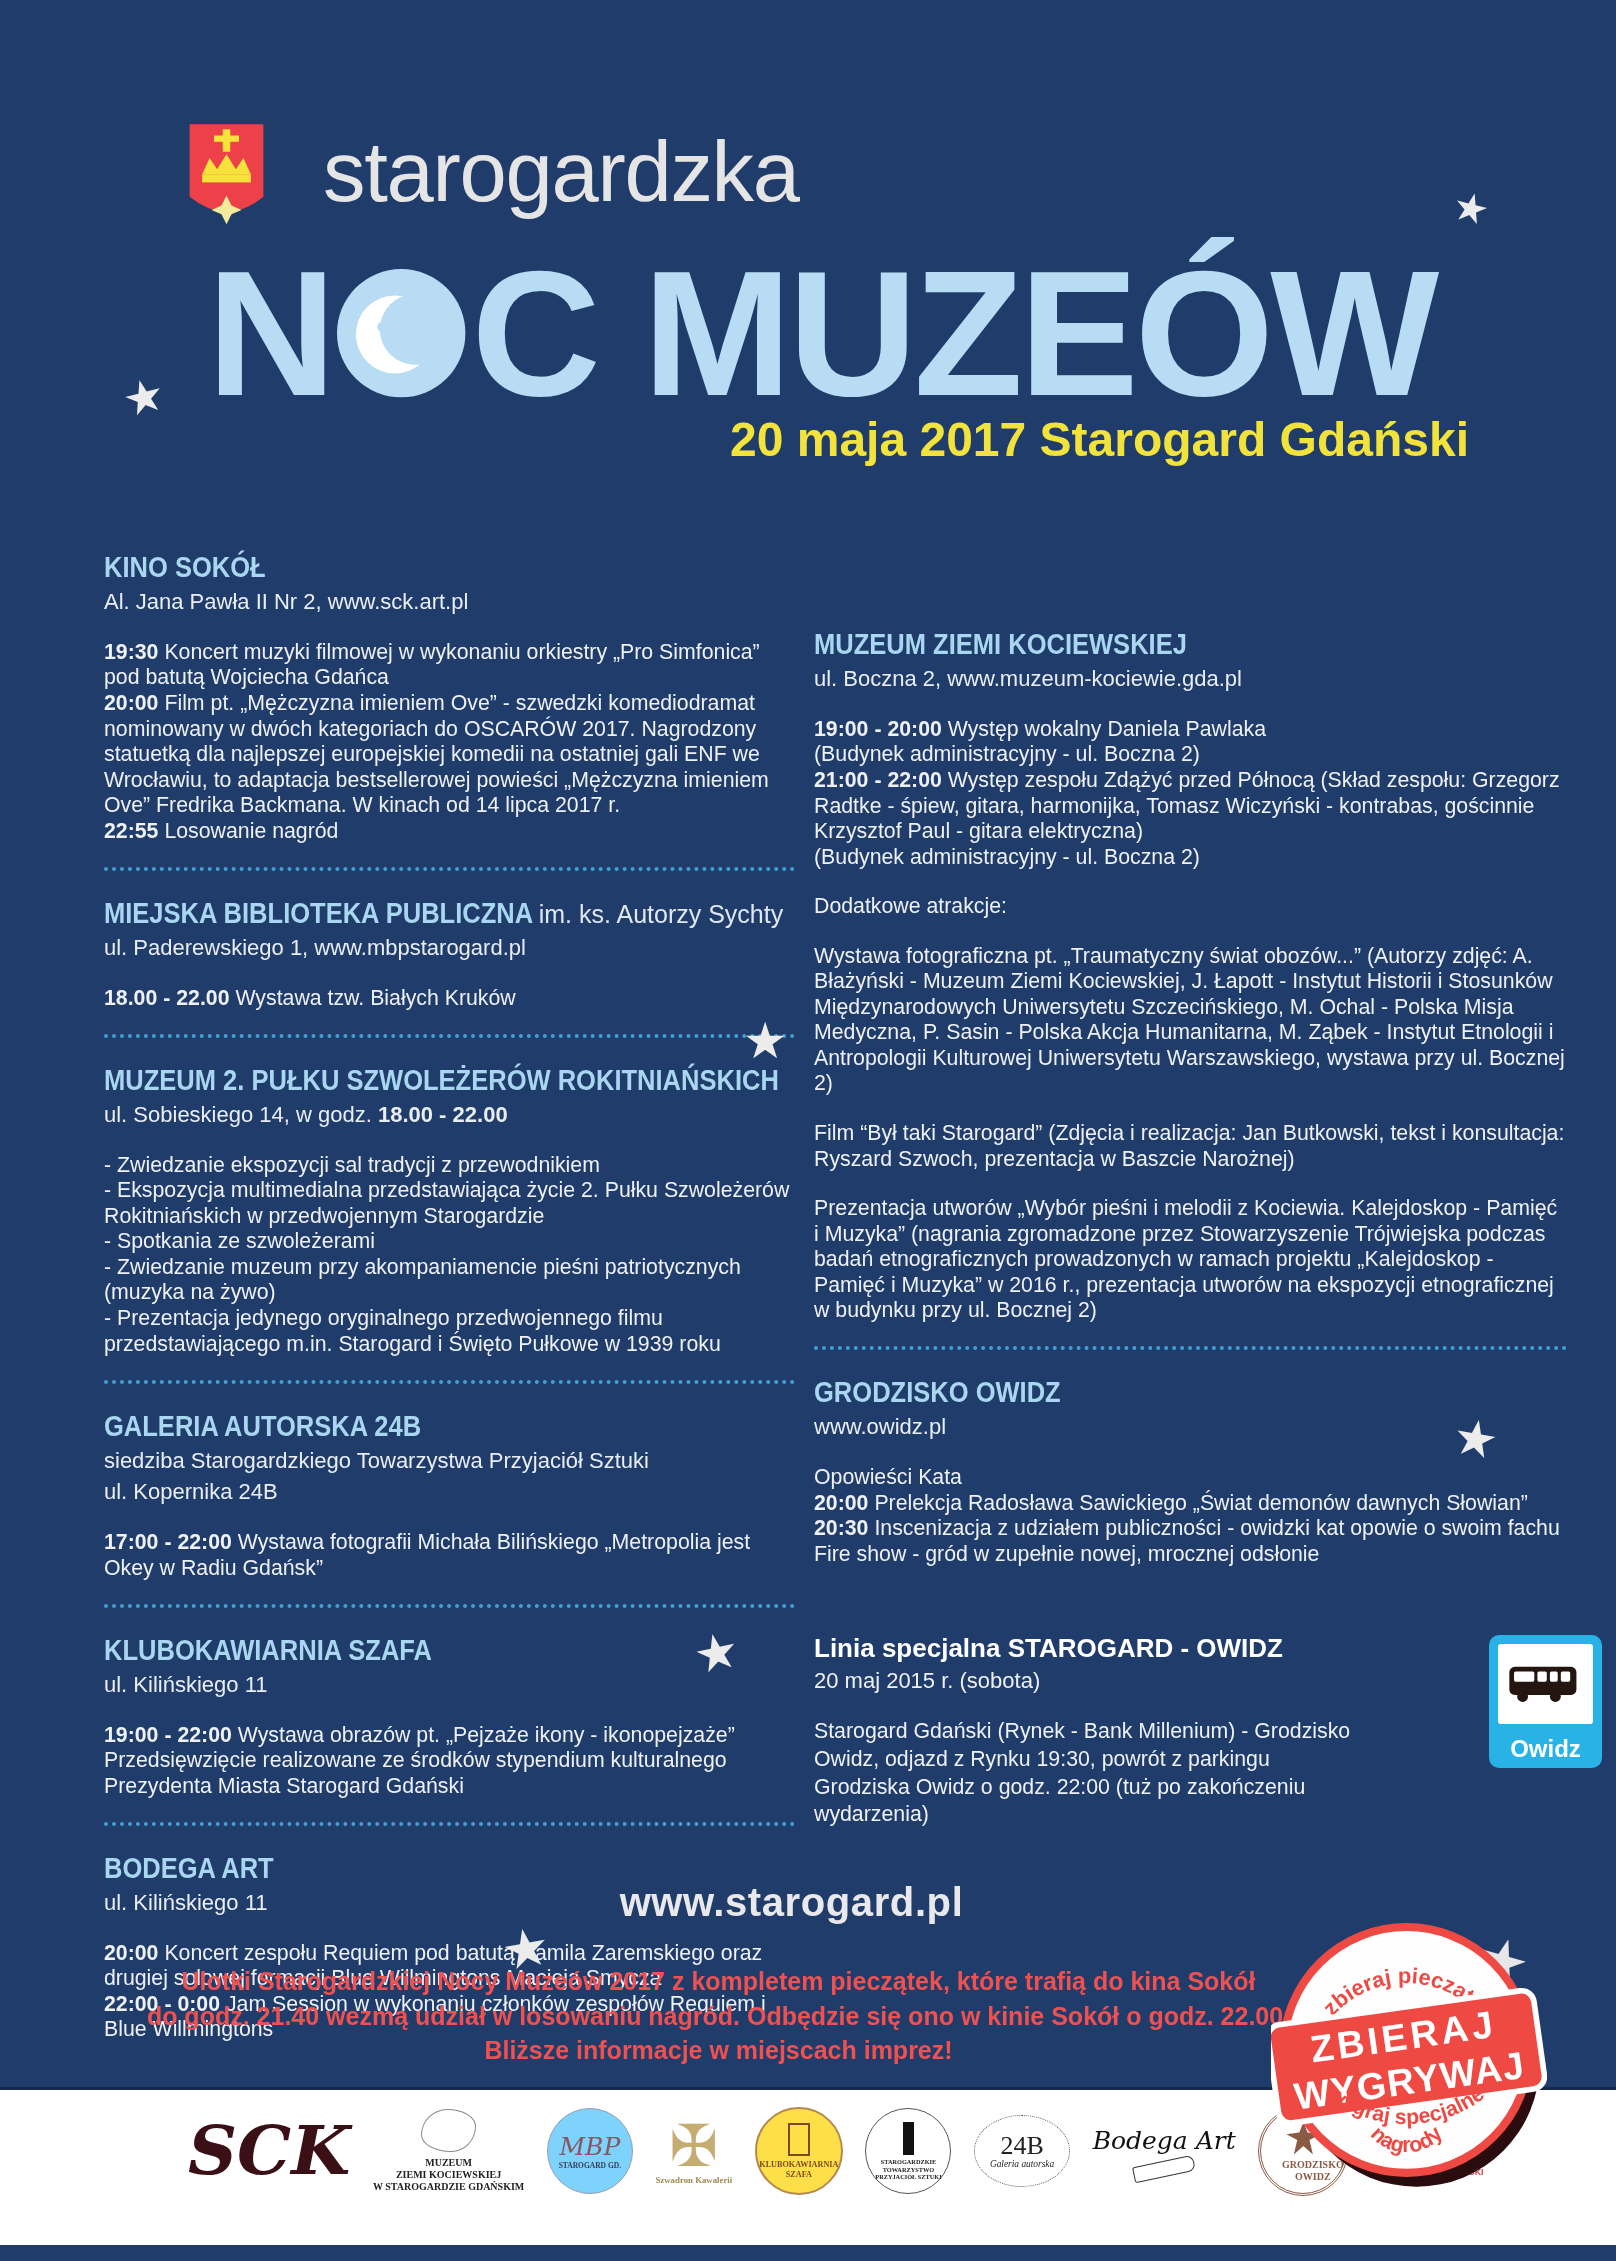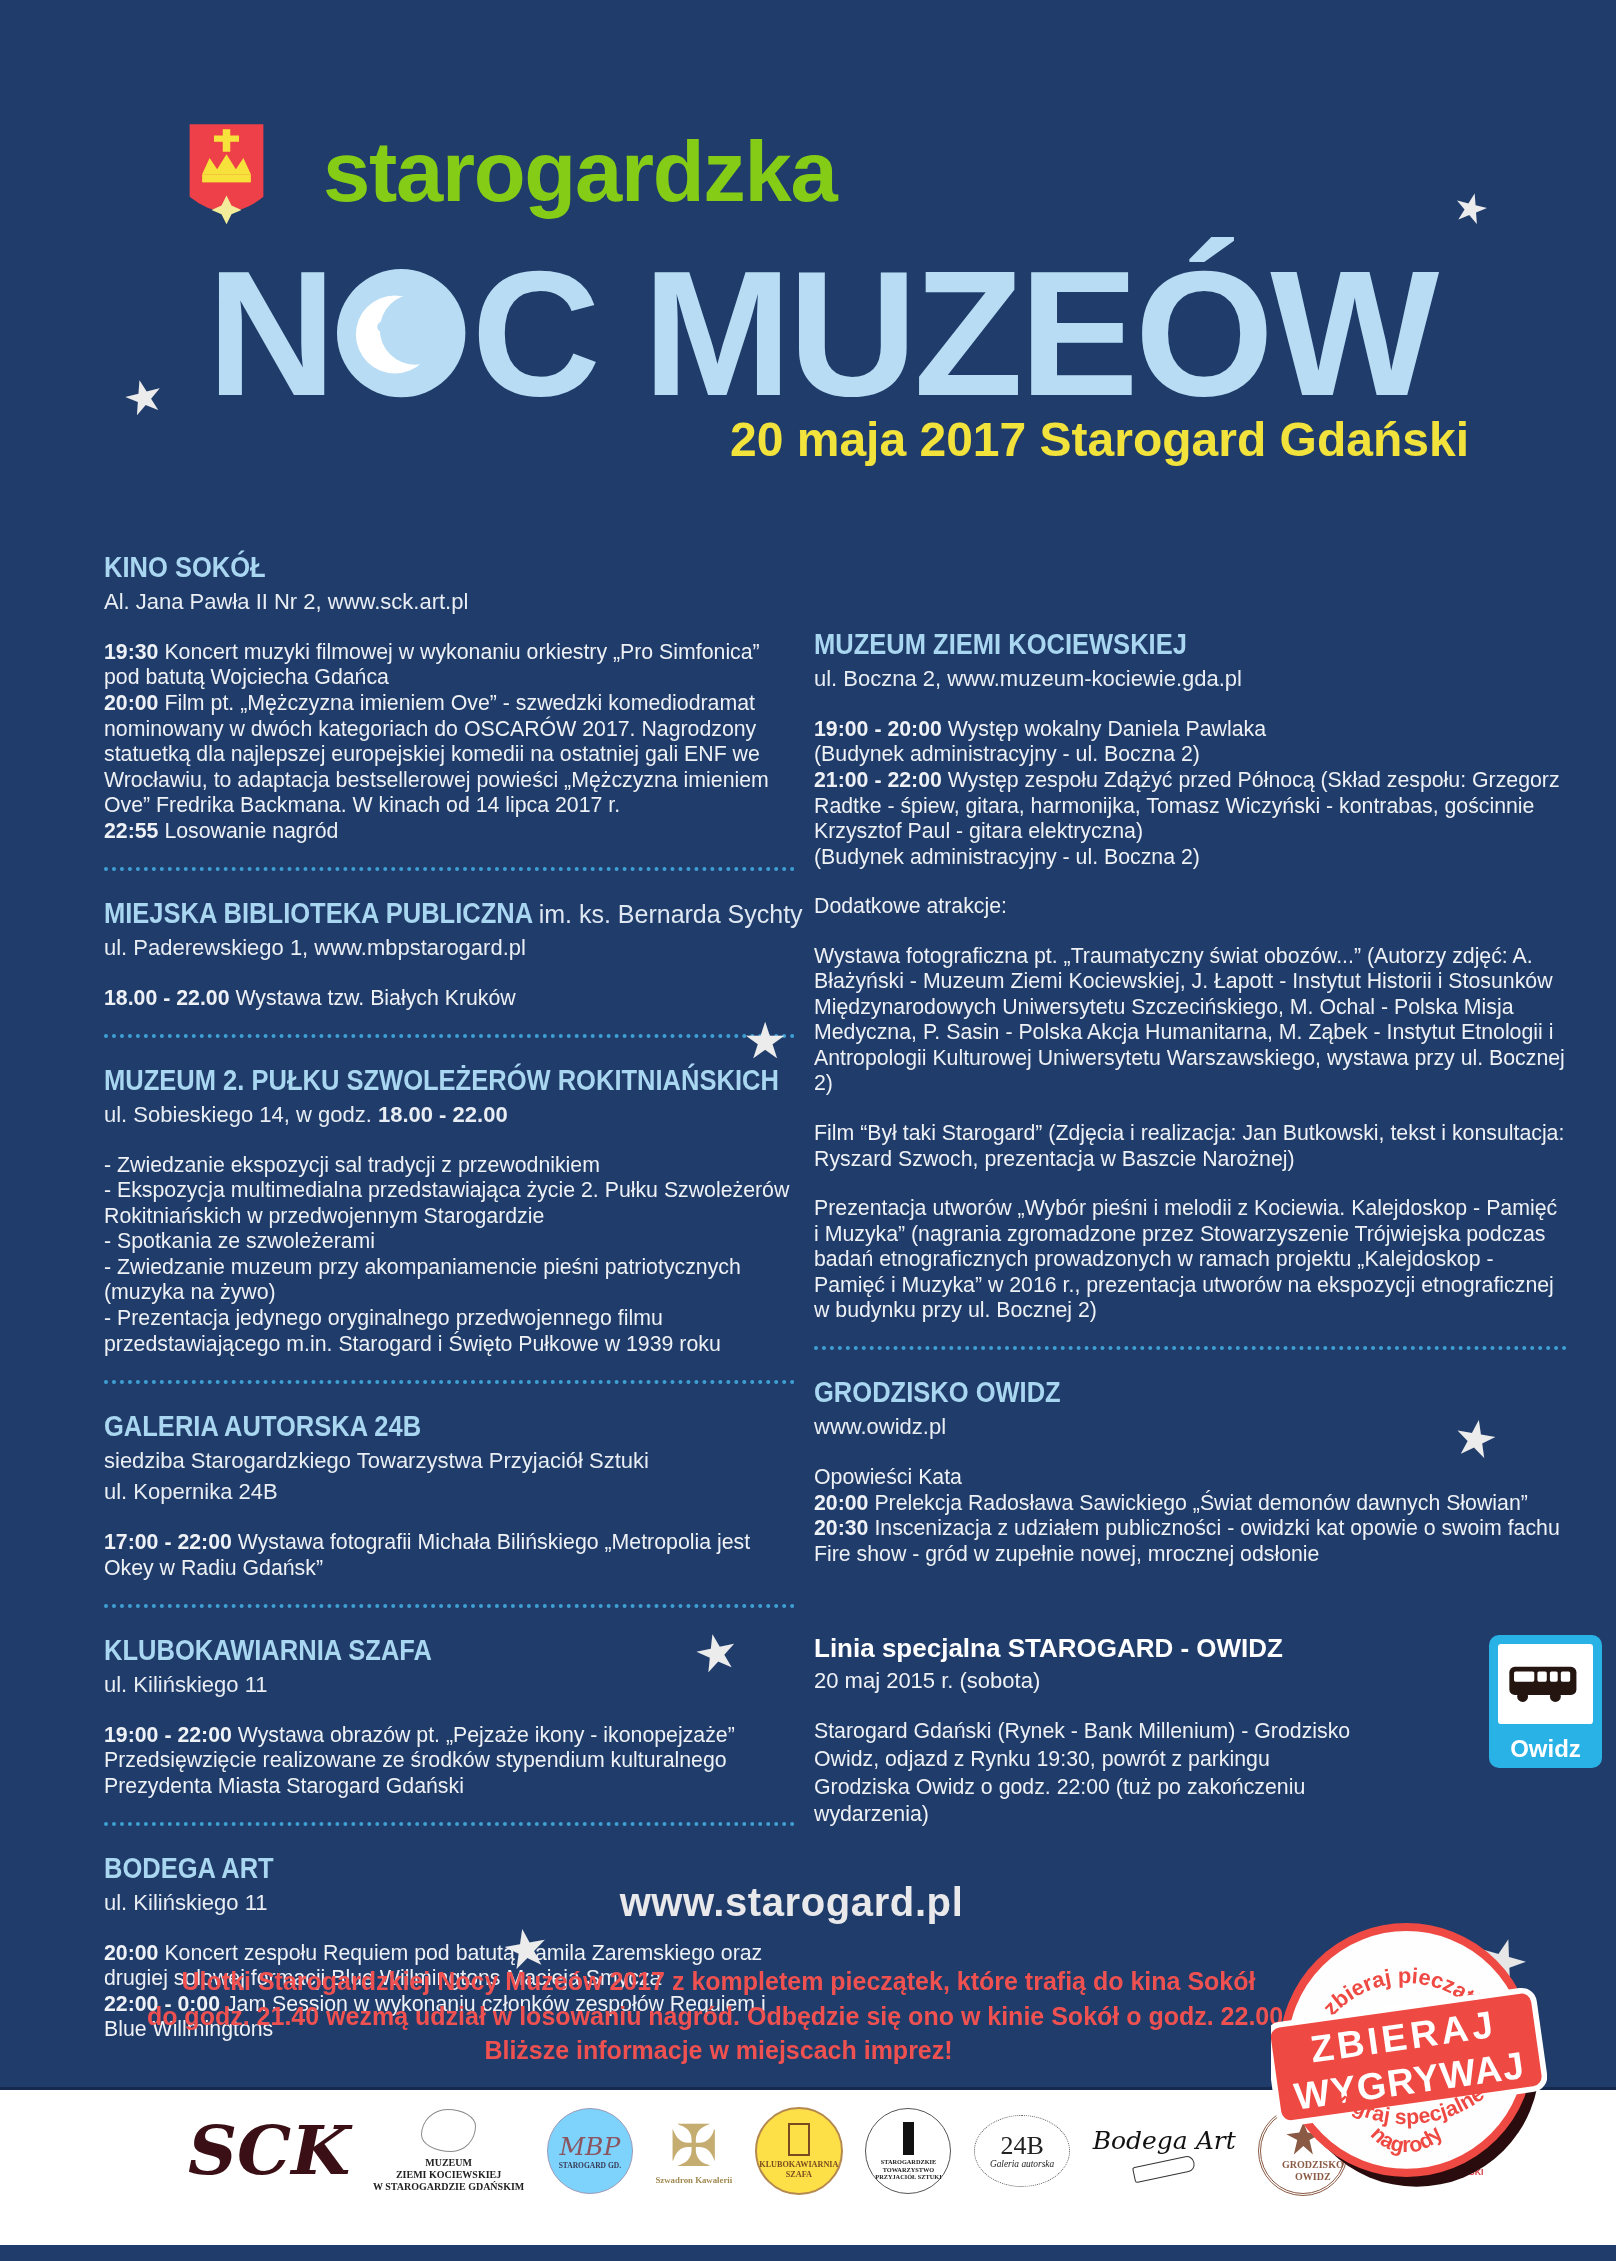--- a/index.html
+++ b/index.html
@@ -1,21 +1,21 @@
 <!DOCTYPE html>
 <html lang="pl" style="font-size:10px"><head>
 <meta charset="utf-8">
 <style>
   html,body{margin:0;padding:0;}
   body{background:#0d1b33;}
   .poster{position:relative;width:1617px;height:2261px;background:#203c6a;overflow:hidden;
           font-family:"Liberation Sans","DejaVu Sans",sans-serif;color:#eef1f5;}
   
   .crest{position:absolute;left:188px;top:123px;width:77px;height:105px;}
-  .brand{position:absolute;left:323px;top:129px;font-size:85px;font-weight:bold;color:#84cc16;letter-spacing:-1.3px;line-height:1;}
+  .brand{position:absolute;left:323px;top:129px;font-size:85px;font-weight:normal;color:#e5e5e5;letter-spacing:-1.3px;line-height:1;}
   .title{position:absolute;left:207px;top:251px;font-size:179px;font-weight:bold;color:#b7dcf4;
          letter-spacing:-3.8px;line-height:0.92;white-space:nowrap;}
   .moon-o{display:inline-block;width:129px;height:129px;margin:0 5px;vertical-align:-2.5px;}
   .date-line{position:absolute;left:534px;top:416px;width:935px;text-align:right;
              font-size:48px;font-weight:bold;color:#f2e33c;line-height:1;}
   .star{position:absolute;color:#ececec;font-size:50px;line-height:1;z-index:3;}
   
   .content{position:absolute;top:551px;left:104px;width:1463px;display:flex;gap:19px;}
   .col{position:relative;}
   .col-left{width:691px;flex:none;}
@@ -124,21 +124,21 @@
           <div class="sec-h"><span class="hx"><span class="ht">KINO SOKÓŁ</span></span></div>
           <div class="addr"><span>Al. Jana Pawła II Nr 2, www.sck.art.pl</span></div>
           <div class="sec-body">
             <p><span class="b">19:30</span><span> Koncert muzyki filmowej w wykonaniu orkiestry „Pro Simfonica” pod batutą Wojciecha Gdańca</span></p>
             <p><span class="b">20:00</span><span> Film pt. „Mężczyzna imieniem Ove” - szwedzki komediodramat nominowany w dwóch kategoriach do OSCARÓW 2017. Nagrodzony statuetką dla najlepszej europejskiej komedii na ostatniej gali ENF we Wrocławiu, to adaptacja bestsellerowej powieści „Mężczyzna imieniem Ove” Fredrika Backmana. W kinach od 14 lipca 2017 r.</span></p>
             <p><span class="b">22:55</span><span> Losowanie nagród</span></p>
           </div>
         </div>
         <div class="divider"></div>
         <div class="section">
-          <div class="sec-h"><span class="hx"><span class="ht">MIEJSKA BIBLIOTEKA PUBLICZNA</span><span class="hsfx">im. ks. Bernarda Sychty</span></span></div>
+          <div class="sec-h"><span class="hx"><span class="ht">MIEJSKA BIBLIOTEKA PUBLICZNA</span><span class="hsfx">im. ks. Autorzy Sychty</span></span></div>
           <div class="addr"><span>ul. Paderewskiego 1, www.mbpstarogard.pl</span></div>
           <span class="sec-star" style="right: 7.5px; top: 119px;">★</span>
           <div class="sec-body">
             <p class="gap"><span class="b">18.00 - 22.00</span><span> Wystawa tzw. Białych Kruków</span></p>
           </div>
         </div>
         <div class="divider"></div>
         <div class="section">
           <div class="sec-h"><span class="hx"><span class="ht">MUZEUM 2. PUŁKU SZWOLEŻERÓW ROKITNIAŃSKICH</span></span></div>
           <div class="addr"><span>ul. Sobieskiego 14, w godz. </span><span class="b">18.00 - 22.00</span></div>

